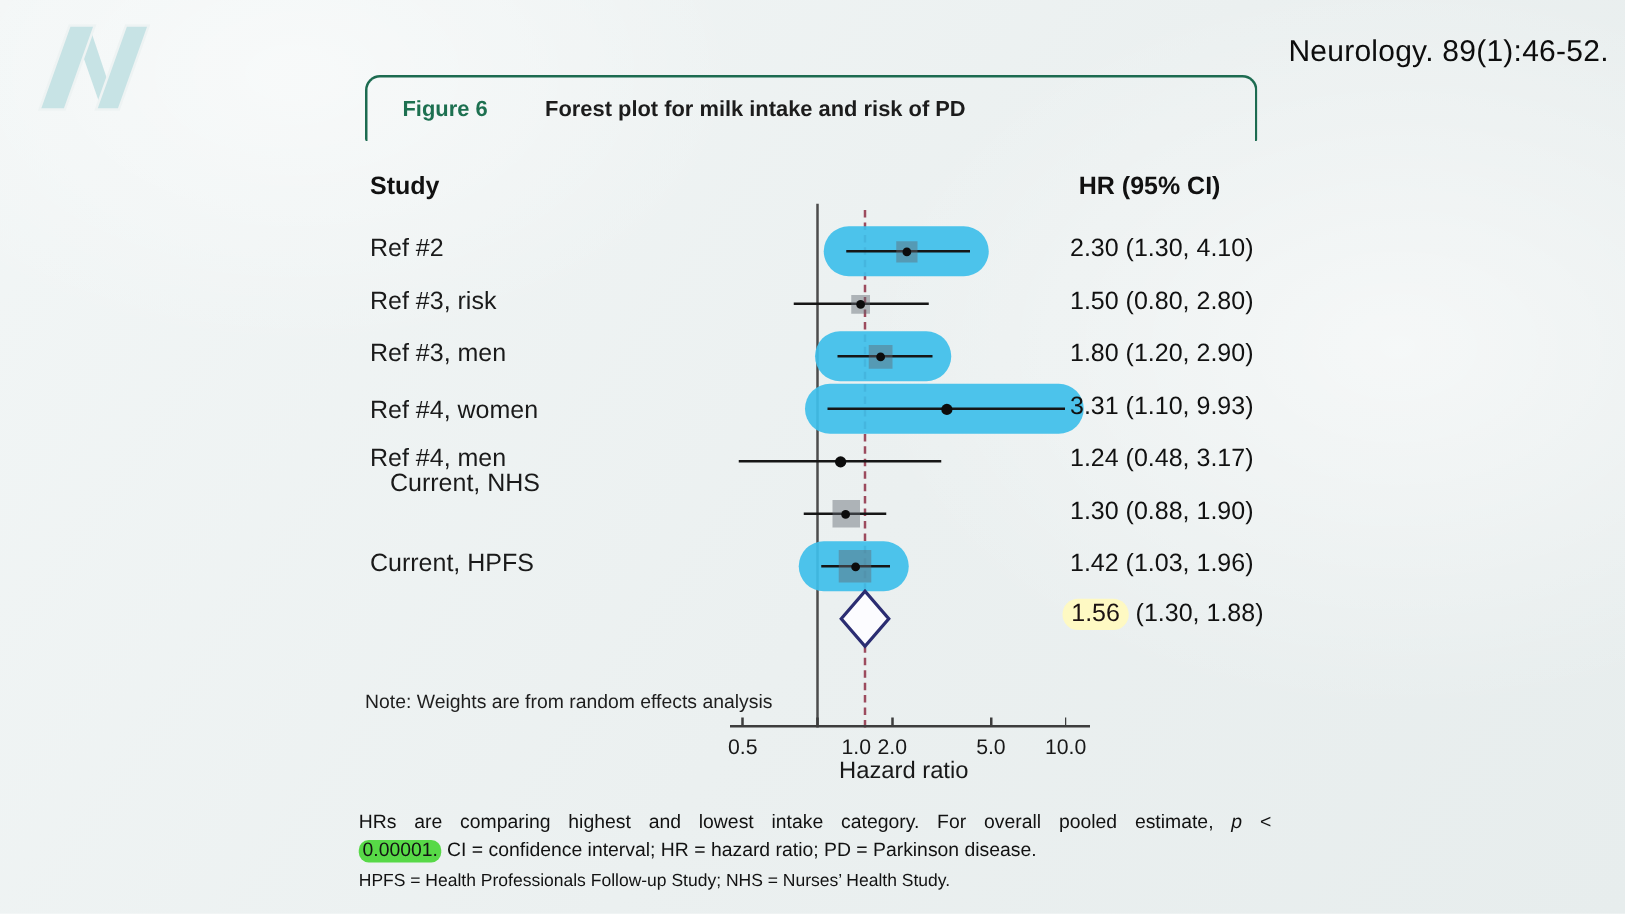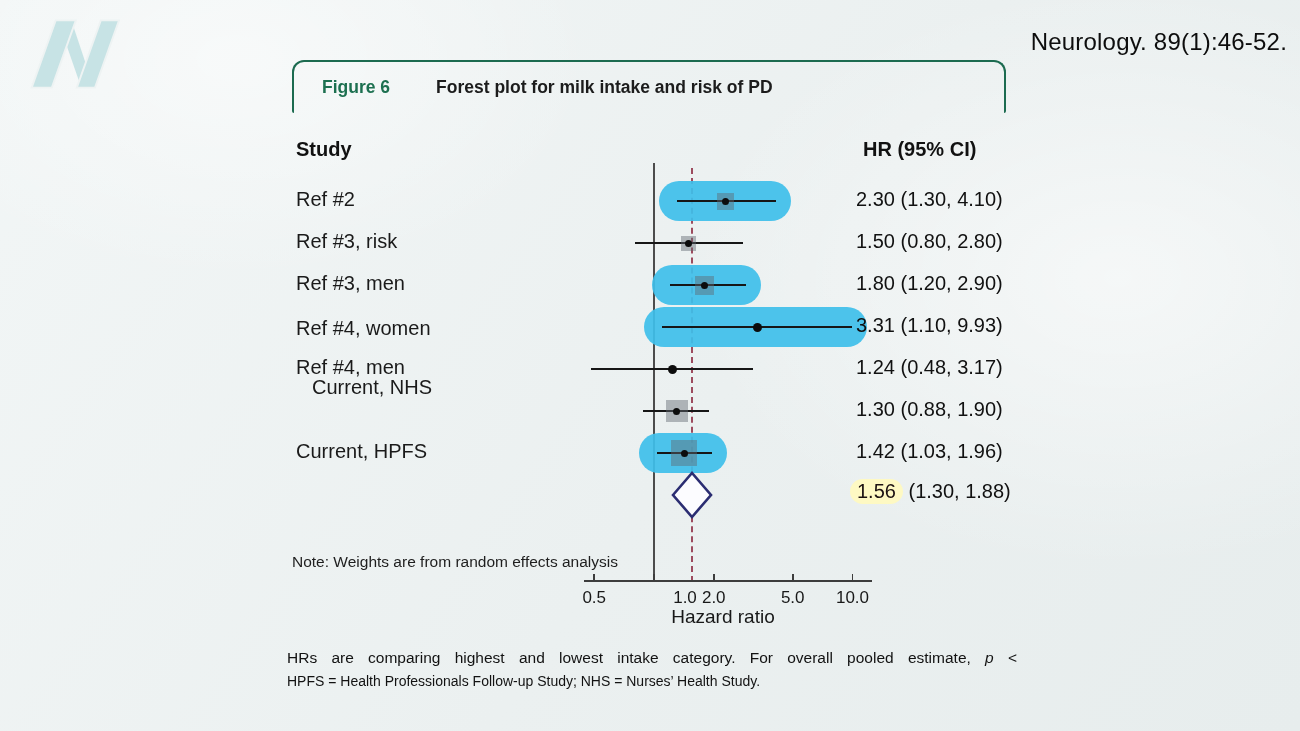--- a/index.html
+++ b/index.html
@@ -125,14 +125,15 @@
     <div class="study-label abs" style="left: 296px; top: 440px;">Current, HPFS</div>
     <div class="value-label abs" style="left: 856px; top: 440px;">1.42 (1.03, 1.96)</div>
     <svg viewBox="0 0 44 50" style="position: absolute; left: 670.335px; top: 470px; width: 44px; height: 50px;">
       <polygon points="3,25 22,3 41,25 22,47" fill="#fcfcff" stroke="#2b2d72" stroke-width="2.6"></polygon>
     </svg>
     <div class="value-label abs" style="left: 850px; top: 480px;"><span class="red-pill" style="background: #fef9c3;">1.56</span> (1.30, 1.88)</div>
   </div>
 
 <div class="abs footer">
   <div class="l1"><span>HRs are comparing highest and lowest intake category. For overall pooled estimate, </span><i>p</i><span> &lt;</span></div>
+  <div class="l2"><span class="green-hl">0.00001.</span><span> CI = confidence interval; HR = hazard ratio; PD = Parkinson disease.</span></div>
   <div class="l3">HPFS = Health Professionals Follow-up Study;  NHS = Nurses’ Health Study.</div>
 </div>
 
 </body></html>

